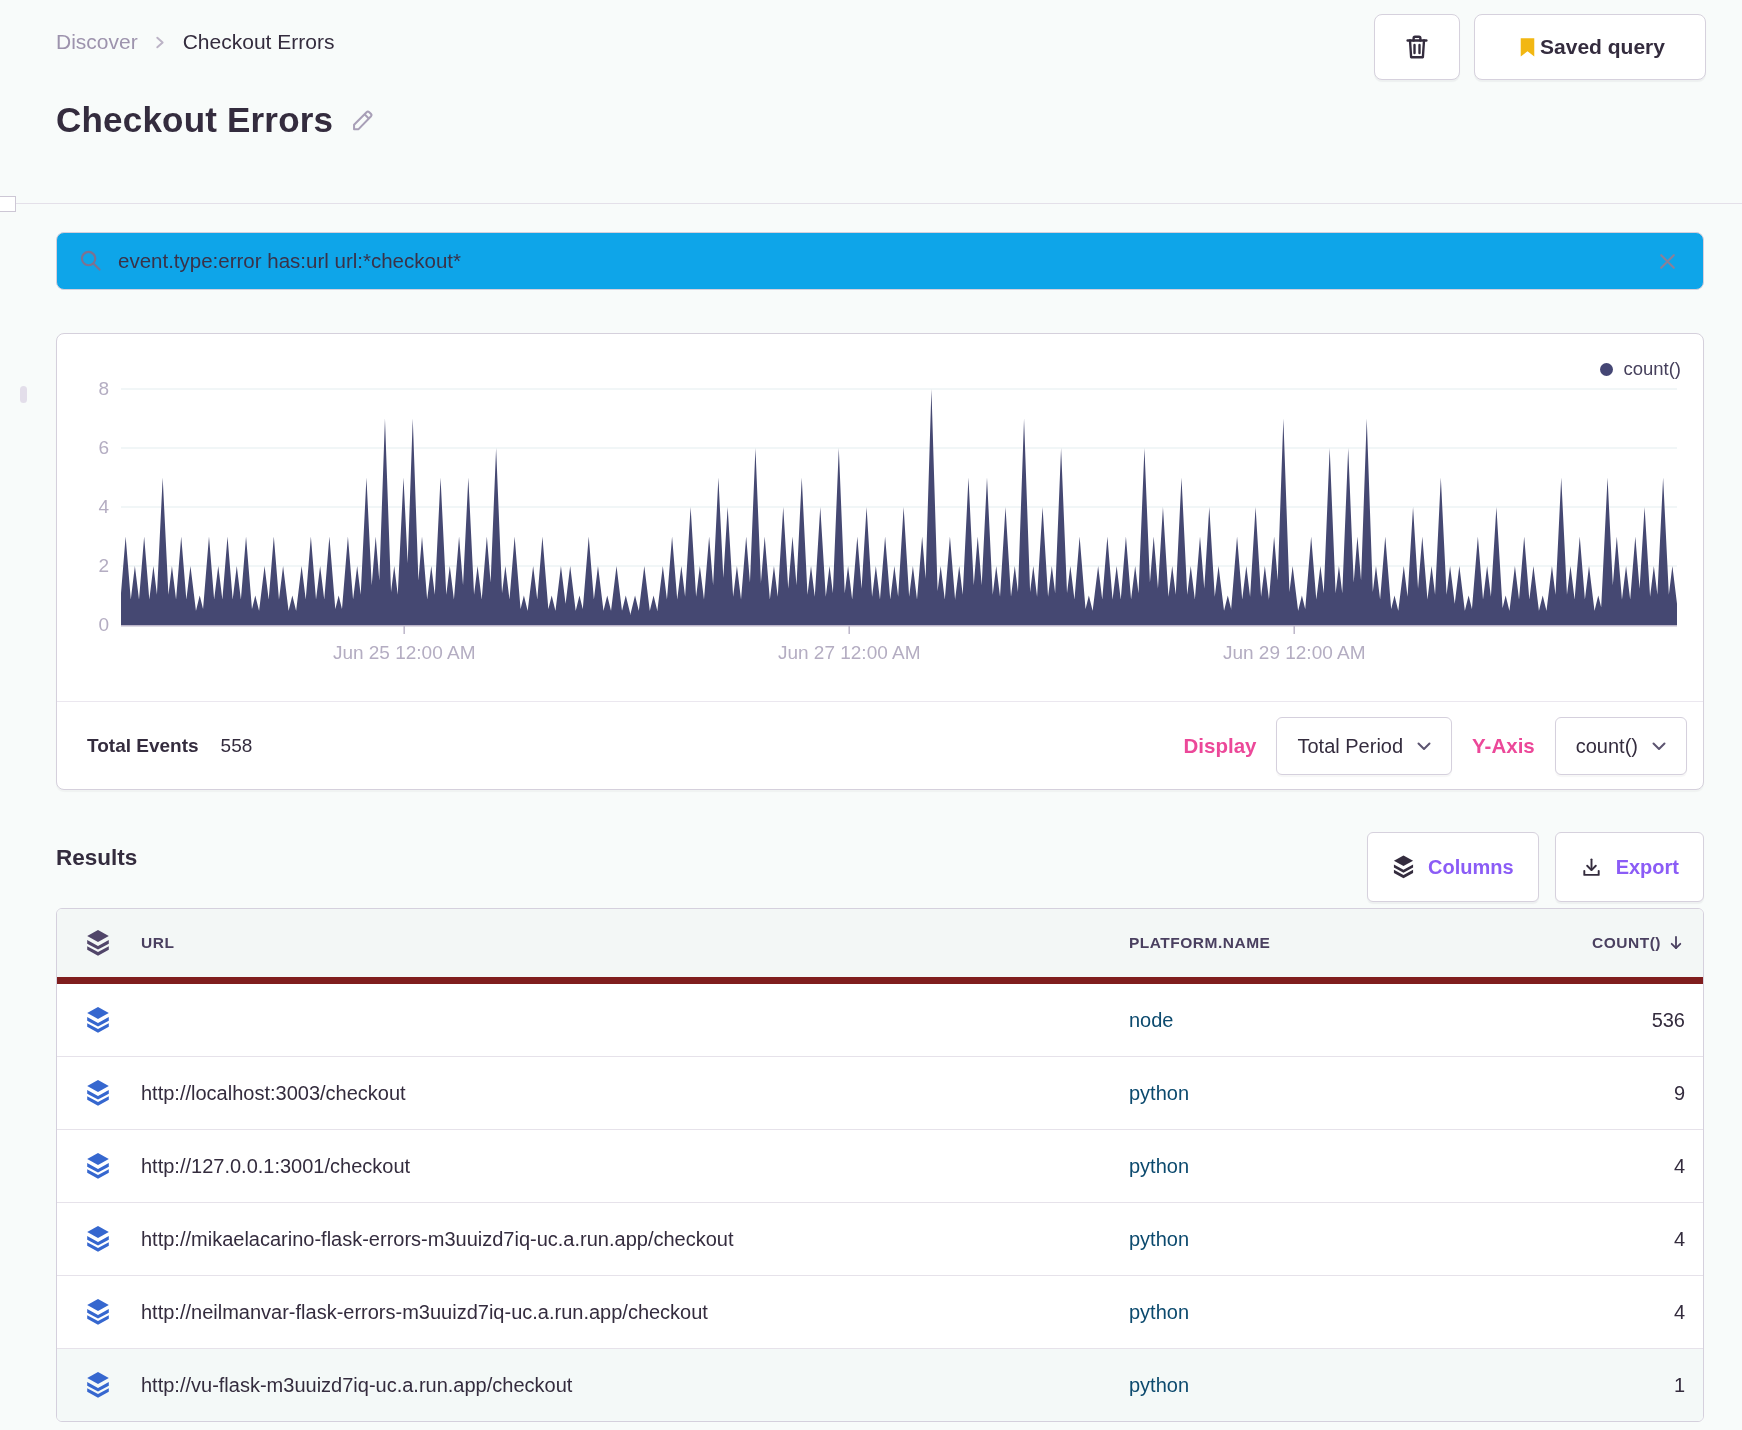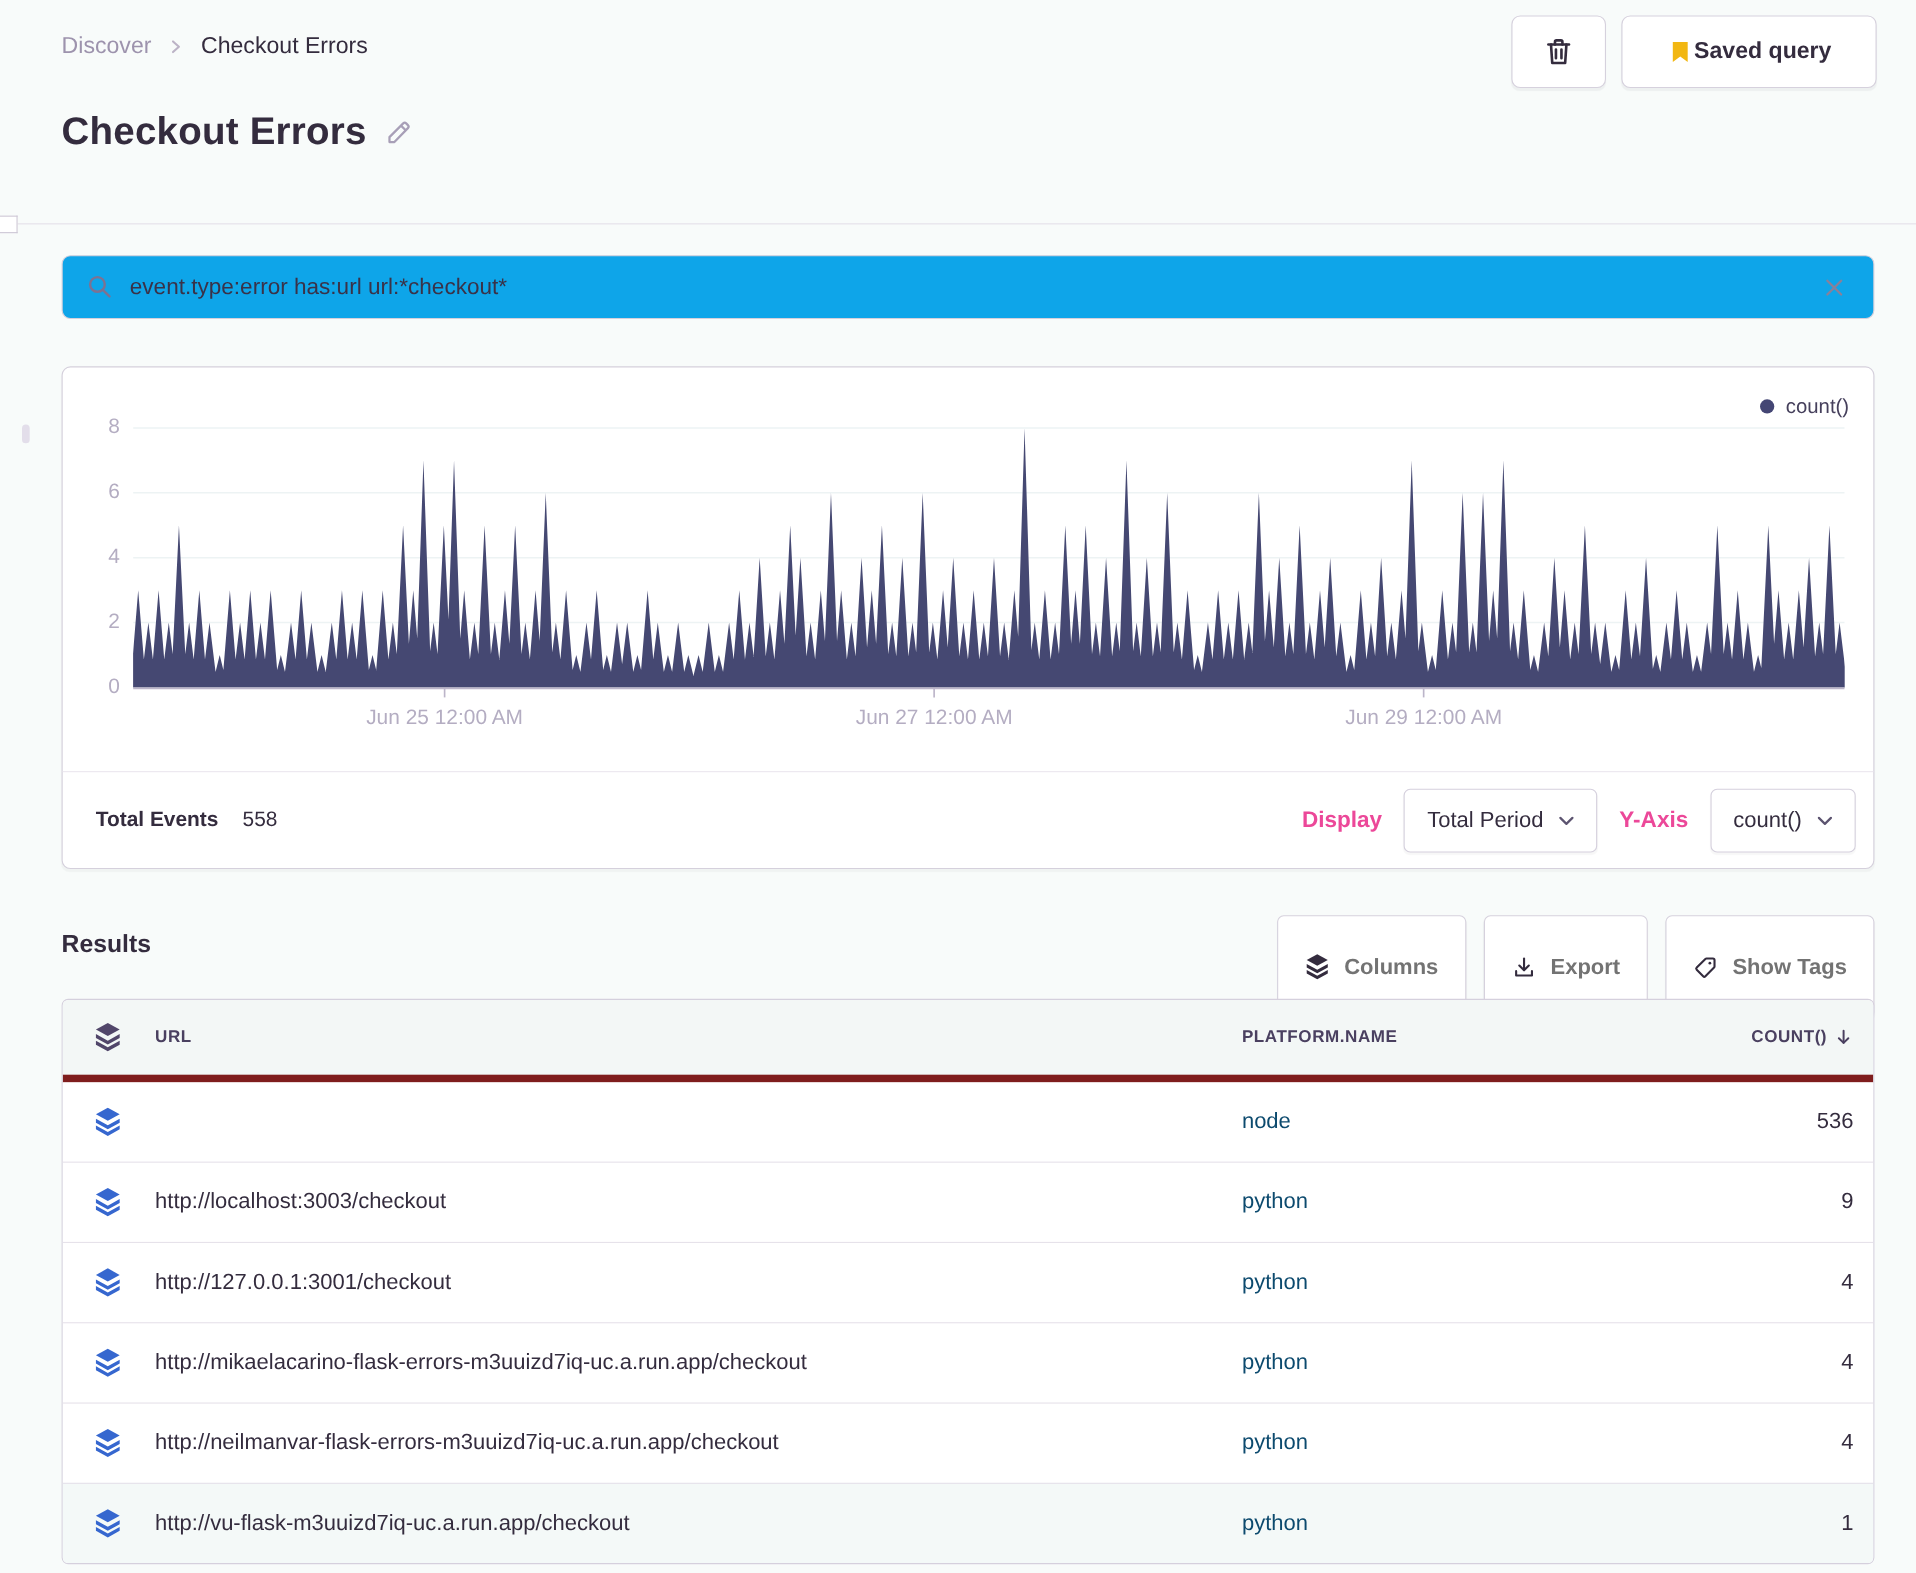--- a/index.html
+++ b/index.html
@@ -44,21 +44,21 @@
   .total-events{display:flex;align-items:flex-start;gap:22px;font-size:19px;}
   .total-events .lbl{font-weight:bold;color:#342c3e;}
   .total-events .val{color:#342c3e;}
   .footer-controls{display:flex;align-items:center;gap:20px;}
   .ctl-label{font-size:20.5px;font-weight:bold;color:#ec4899;}
   .dropdown{height:56px;background:#fff;border:1px solid #d5d0dd;border-radius:6px;display:flex;align-items:center;gap:14px;padding:0 20px;font-size:20px;color:#342c3e;font-weight:500;cursor:pointer;box-shadow:0 2px 1px rgba(47,41,62,.04);}
 
   
   .results-heading{position:absolute;left:56px;top:845px;font-size:22.5px;font-weight:bold;color:#342c3e;}
   .results-buttons{position:absolute;top:832px;right:38px;display:flex;gap:16px;}
-  .small-btn{height:60px;padding:16px 24px;border-radius:6px;gap:13px;font-size:20px;font-weight:bold;color:#737373;}
+  .small-btn{height:60px;padding:4px 24px;border-radius:6px;gap:13px;font-size:20px;font-weight:bold;color:#8b5cf6;}
 
   
   .results-table{position:absolute;left:56px;top:908px;width:1648px;background:#fff;border:1px solid #d5d0dd;border-radius:6px;box-sizing:border-box;overflow:hidden;}
   .thead{position:relative;height:68px;background:#f3f7f6;border-bottom:7px solid #7f1d1d;}
   .trow{position:relative;height:72px;border-top:1px solid #e6e2ea;background:#fff;}
   .trow:first-child{border-top:none;}
   .trow.tinted{background:#f4f9f8;}
   .cell-icon{position:absolute;left:28px;top:50%;transform:translateY(-50%);display:flex;}
   .cell-url{position:absolute;left:84px;top:50%;transform:translateY(-50%);font-size:20px;color:#342c3e;white-space:nowrap;}
   .cell-platform{position:absolute;left:1072px;top:50%;transform:translateY(-50%);font-size:20px;color:#0c4a6e;}
@@ -209,29 +209,20 @@
     <div class="btn small-btn">
       <span style="display:flex;">
         <svg width="23" height="23" viewBox="0 0 24 24" fill="none" stroke="#342c3e" stroke-width="2" stroke-linecap="round" stroke-linejoin="round">
             <path d="M12 3.5v10.8"></path>
             <path d="M7.5 10.2 12 14.7l4.5-4.5"></path>
             <path d="M4.5 15.5v4.2h15v-4.2"></path>
           </svg>
       </span>
       <span>Export</span>
     </div>
-    <div class="btn small-btn">
-      <span style="display:flex;">
-        <svg width="23" height="23" viewBox="0 0 24 24" fill="none" stroke="#342c3e" stroke-width="2" stroke-linejoin="round">
-            <path d="M12.9 3.5h6.1A1.5 1.5 0 0 1 20.5 5v6.1a1.5 1.5 0 0 1-.44 1.06l-8.2 8.2a1.5 1.5 0 0 1-2.12 0l-6.1-6.1a1.5 1.5 0 0 1 0-2.12l8.2-8.2a1.5 1.5 0 0 1 1.06-.44Z"></path>
-            <circle cx="16.1" cy="7.9" r="1.3" fill="#342c3e" stroke="none"></circle>
-          </svg>
-      </span>
-      <span>Show Tags</span>
-    </div>
   </div>
 
   <div class="results-table">
     <div class="thead">
       <span class="cell-icon">
         <svg width="26" height="27" viewBox="0 0 24 25" fill="#51466a">
             <path d="M12 .5 22 6 12 11.5 2 6Z"></path>
             <path d="M2 9.8 12 15.3 22 9.8v3.3L12 18.6 2 13.1Z"></path>
             <path d="M2 15.4 12 20.9 22 15.4v3.3L12 24.2 2 18.7Z"></path>
           </svg>

